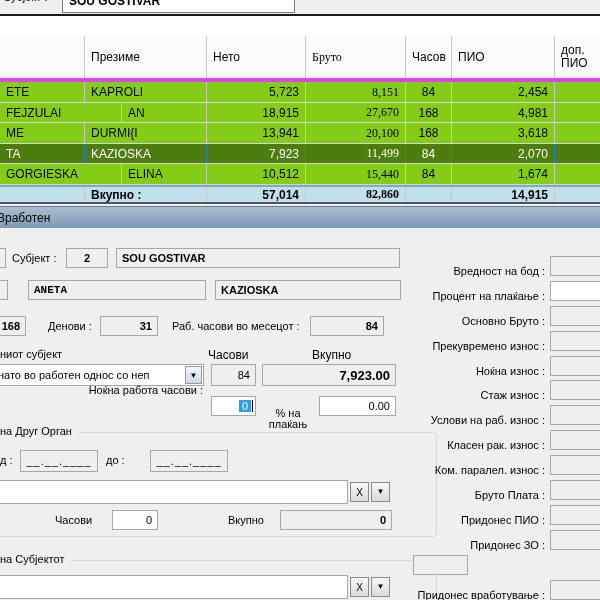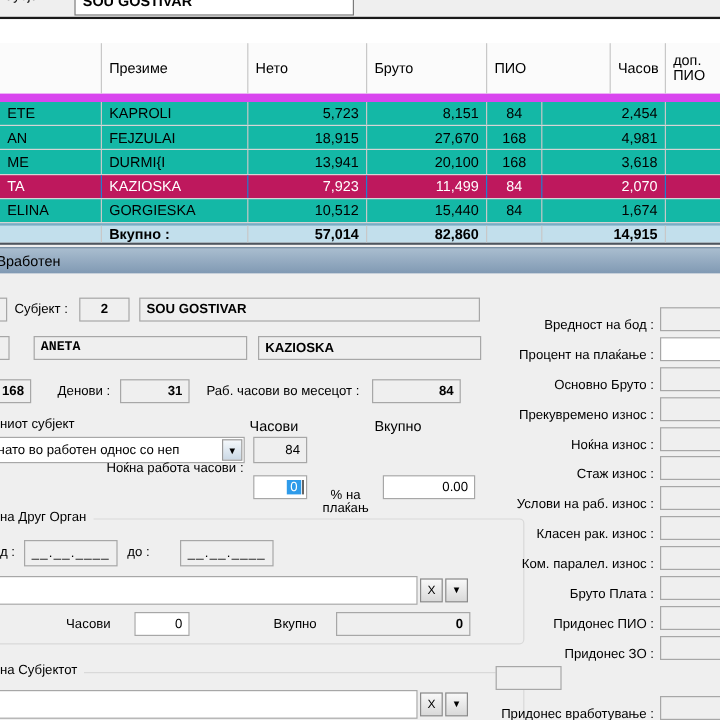--- a/index.html
+++ b/index.html
@@ -10,31 +10,31 @@
   .tstrip{position:absolute;left:0;top:0;width:600px;height:14px;overflow:hidden;background:#EFEFEF;}
   .tstrip .tlbl{position:absolute;left:3px;top:-9px;font-size:11px;white-space:nowrap;}
   .tstrip .tfld{position:absolute;left:62px;top:-10px;width:233px;height:23px;box-sizing:border-box;
                 background:#fff;border:1px solid #7A7A7A;font-size:12px;font-weight:bold;
                 line-height:21px;padding-left:6px;white-space:nowrap;overflow:hidden;}
   .blackline{position:absolute;left:0;top:14px;width:600px;height:2px;background:#1A1A1A;}
 
   
   .grid{position:absolute;left:0;top:16px;width:600px;height:188px;box-sizing:border-box;
         background:#fff;display:flex;flex-direction:column;font-size:12px;border-bottom:2px solid #4E555E;}
-  .g-head{height:50px;display:flex;background:#FBFBFB;border-bottom:7px solid #d946ef;margin-top:20px;}
+  .g-head{height:50px;display:flex;background:#FBFBFB;border-bottom:4px solid #d946ef;margin-top:20px;}
   .g-head .c{display:flex;align-items:center;}
-  .g-row{height:23px;display:flex;border-bottom:1px solid #D4D4D4;background:#14b8a6;}
+  .g-row{height:23px;display:flex;border-bottom:1px solid #D4D4D4;background:#84cc16;}
   .g-row .c{display:flex;align-items:center;}
-  .g-row.selected{background:#be185d;color:#fff;}
+  .g-row.selected{background:#4d7c0f;color:#fff;}
   .g-row.selected .c{border-right-color:#1E7FD0;}
   .g-total{flex:1;display:flex;align-items:center;background:#C2DFEC;border-top:2px solid #79ACC4;font-weight:bold;}
   .g-total .c{display:flex;align-items:center;height:100%;}
   .c{box-sizing:border-box;height:100%;padding:0 6px;border-right:1px solid #C8C8C8;overflow:hidden;white-space:nowrap;}
   .c.w-name{width:85px;}  .c.w-sur{width:122px;}  .c.w-neto{width:99px;}
-  .c.w-bruto{width:100px;} .c.w-hrs{width:46px;}  .c.w-pio{width:103px;}
+  .c.w-bruto{width:100px;font-family:Liberation Serif, serif;} .c.w-hrs{width:46px;}  .c.w-pio{width:103px;}
   .c.w-dop{flex:1;border-right:none;line-height:13px;white-space:normal;}
   .c.num{justify-content:flex-end;}
   .c.ctr{justify-content:center;}
 
   
   .tbar{position:absolute;left:0;top:206px;width:600px;height:22px;box-sizing:border-box;
         background:linear-gradient(#A9BDCF,#8099B3);border-top:1px solid #5E7globalA96;
         border-top:1px solid #5E7A96;display:flex;align-items:center;font-size:12px;}
   .tbar span{margin-left:-3px;white-space:nowrap;}
 
@@ -81,37 +81,37 @@
     <div class="tfld">SOU GOSTIVAR</div>
   </div>
   <div class="blackline"></div>
 
   <div class="grid">
     <div class="g-head">
       <div class="c w-name"></div>
       <div class="c w-sur">Презиме</div>
       <div class="c w-neto">Нето</div>
       <div class="c w-bruto">Бруто</div>
+      <div class="c w-hrs">Часов</div>
       <div class="c w-pio">ПИО</div>
-      <div class="c w-hrs">Часов</div>
       <div class="c w-dop">доп. ПИО</div>
     </div>
 
     <div class="g-row">
       <div class="c w-name">ETE</div>
       <div class="c w-sur">KAPROLI</div>
       <div class="c w-neto num">5,723</div>
       <div class="c w-bruto num">8,151</div>
       <div class="c w-hrs ctr">84</div>
       <div class="c w-pio num">2,454</div>
       <div class="c w-dop"></div>
     </div>
     <div class="g-row">
+      <div class="c w-sur">FEJZULAI</div>
       <div class="c w-name">AN</div>
-      <div class="c w-sur">FEJZULAI</div>
       <div class="c w-neto num">18,915</div>
       <div class="c w-bruto num">27,670</div>
       <div class="c w-hrs ctr">168</div>
       <div class="c w-pio num">4,981</div>
       <div class="c w-dop"></div>
     </div>
     <div class="g-row">
       <div class="c w-name">ME</div>
       <div class="c w-sur">DURMI{I</div>
       <div class="c w-neto num">13,941</div>
@@ -123,22 +123,22 @@
     <div class="g-row selected">
       <div class="c w-name">TA</div>
       <div class="c w-sur">KAZIOSKA</div>
       <div class="c w-neto num">7,923</div>
       <div class="c w-bruto num">11,499</div>
       <div class="c w-hrs ctr">84</div>
       <div class="c w-pio num">2,070</div>
       <div class="c w-dop"></div>
     </div>
     <div class="g-row">
+      <div class="c w-sur">GORGIESKA</div>
       <div class="c w-name">ELINA</div>
-      <div class="c w-sur">GORGIESKA</div>
       <div class="c w-neto num">10,512</div>
       <div class="c w-bruto num">15,440</div>
       <div class="c w-hrs ctr">84</div>
       <div class="c w-pio num">1,674</div>
       <div class="c w-dop"></div>
     </div>
 
     <div class="g-total">
       <div class="c w-name"></div>
       <div class="c w-sur">Вкупно :</div>
@@ -175,20 +175,21 @@
     <span class="lbl" style="left:208px;top:120px;font-size:12px;">Часови</span>
     <span class="lbl" style="left:312px;top:120px;font-size:12px;">Вкупно</span>
 
     <div class="combo" style="left:-6px;top:136px;width:210px;height:22px;">
       <span>нато во работен однос со неп</span>
       <span class="arrow">
           <span class="tri">▼</span>
         </span>
     </div>
     <div class="fld right" style="left:211px;top:136px;width:45px;height:22px;">84</div>
+    <div class="fld bold right big" style="left:262px;top:136px;width:134px;height:22px;">7,923.00</div>
 
     <span class="lbl r" style="left:58px;top:156px;width:145px;">Ноќна работа часови :</span>
     <div class="fld white" style="left:211px;top:168px;width:45px;height:20px;padding:0 2px;">
       <span class="sel">0</span>
       <span class="caret"></span>
     </div>
     <span class="lbl" style="left:260px;top:180px;width:56px;text-align:center;line-height:11px;">
       <span>% на</span><br>
       <span>плаќањ</span>
     </span>

